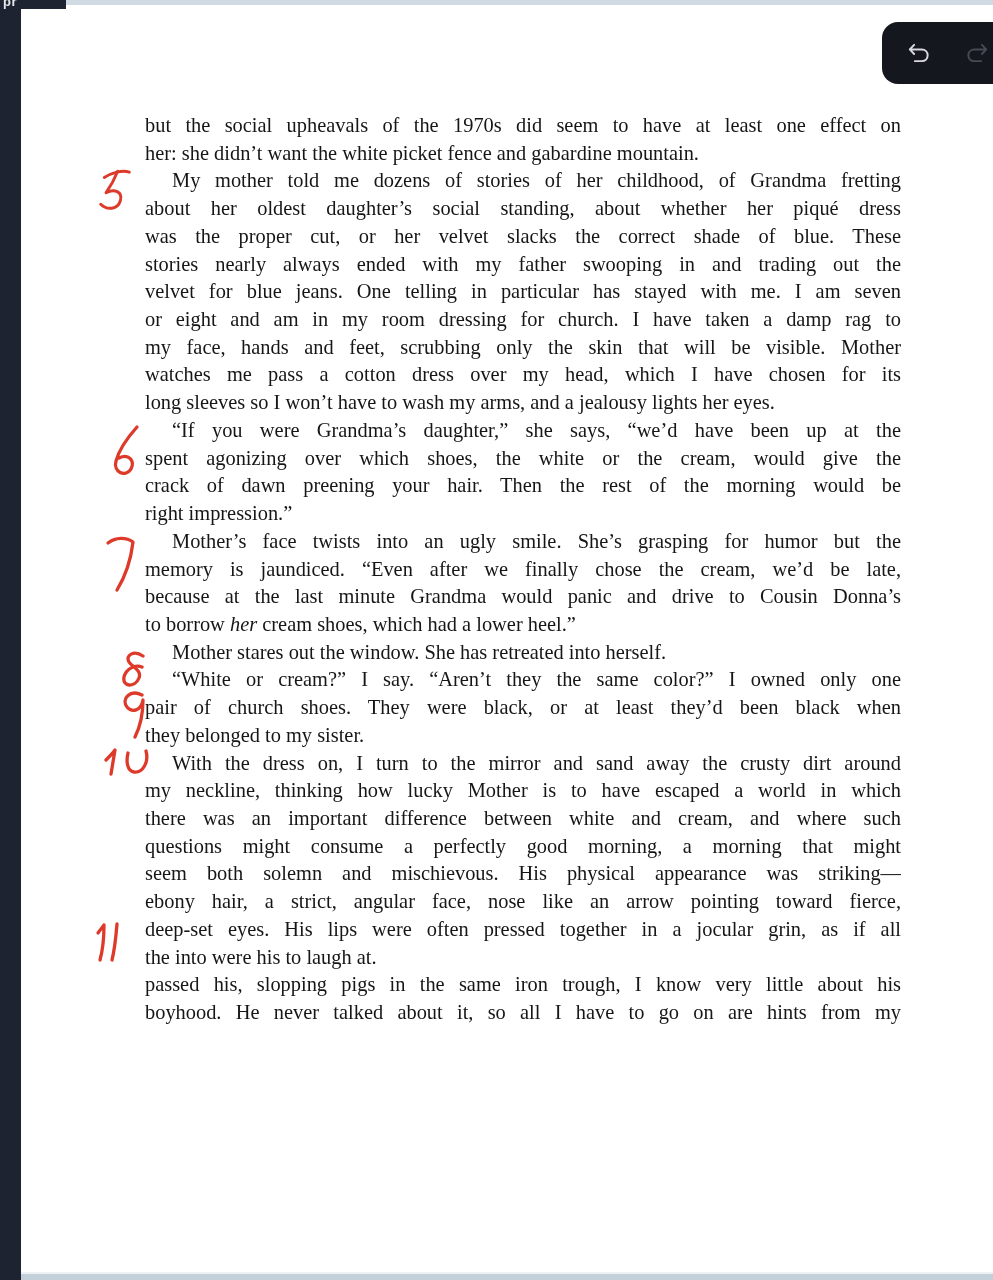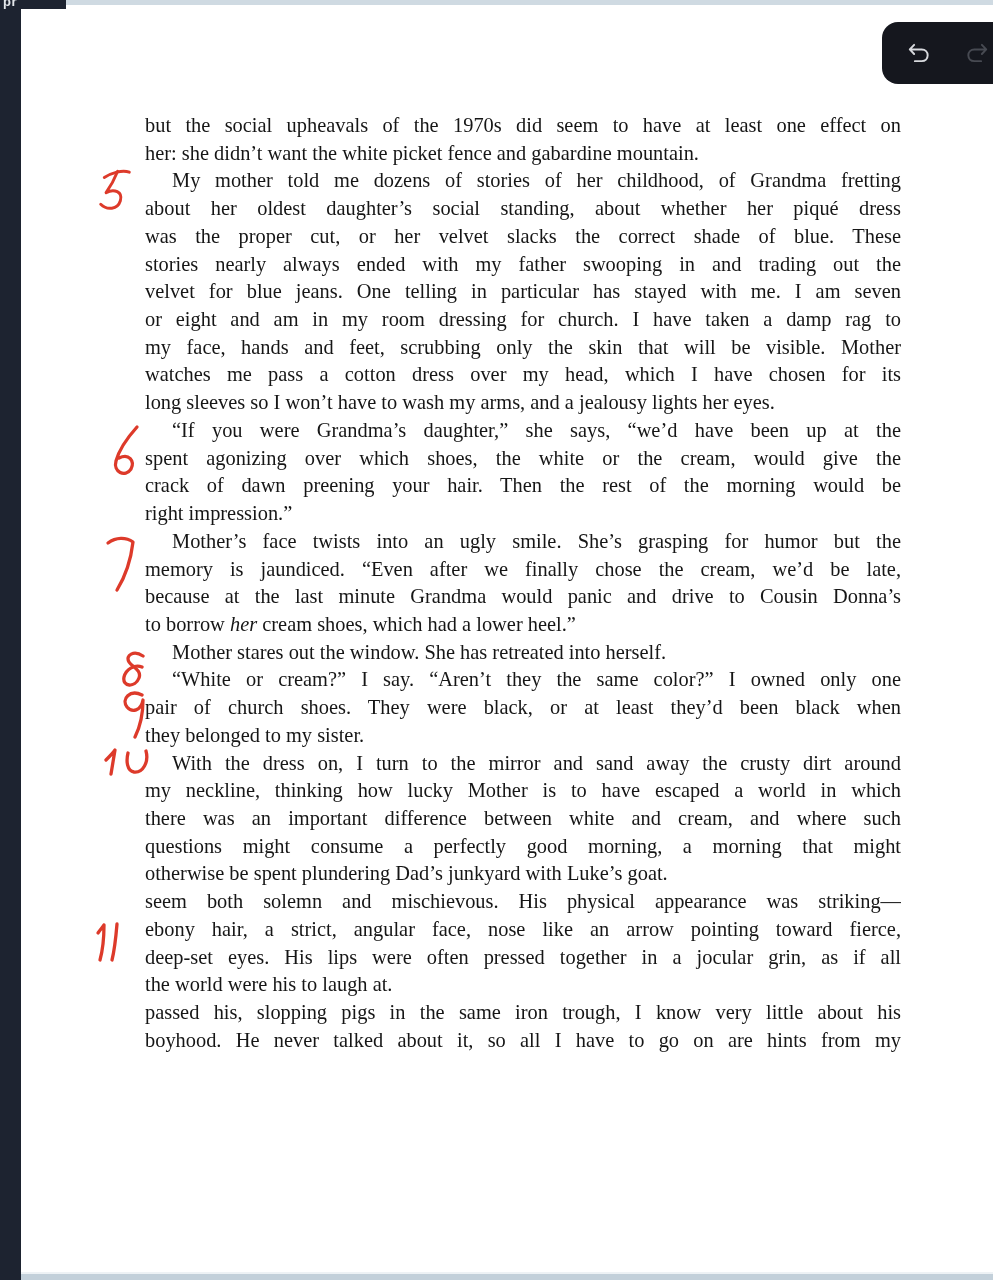--- a/index.html
+++ b/index.html
@@ -108,25 +108,24 @@
       <div class="line">because at the last minute Grandma would panic and drive to Cousin Donna’s</div>
       <div class="line last">to borrow <em>her</em> cream shoes, which had a lower heel.”</div>
       <div class="line indent last">Mother stares out the window. She has retreated into herself.</div>
       <div class="line indent">“White or cream?” I say. “Aren’t they the same color?” I owned only one</div>
       <div class="line">pair of church shoes. They were black, or at least they’d been black when</div>
       <div class="line last">they belonged to my sister.</div>
       <div class="line indent">With the dress on, I turn to the mirror and sand away the crusty dirt around</div>
       <div class="line">my neckline, thinking how lucky Mother is to have escaped a world in which</div>
       <div class="line">there was an important difference between white and cream, and where such</div>
       <div class="line">questions might consume a perfectly good morning, a morning that might</div>
-      <div class="line last">otherwise be spent plundering Dad’s junkyard with Luke’s goat.</div>
       <div class="line">seem both solemn and mischievous. His physical appearance was striking—</div>
       <div class="line">ebony hair, a strict, angular face, nose like an arrow pointing toward fierce,</div>
       <div class="line">deep-set eyes. His lips were often pressed together in a jocular grin, as if all</div>
-      <div class="line last">the world were his to laugh at.</div>
+      <div class="line last">the into were his to laugh at.</div>
       <div class="line">passed his, slopping pigs in the same iron trough, I know very little about his</div>
       <div class="line">boyhood. He never talked about it, so all I have to go on are hints from my</div>
     </div>
 
 <div class="ann ann-5">
       <svg viewBox="0 0 40 56" fill="none">
         <path d="M8 14 C16 9, 28 5, 36 8" stroke="#dd3a2a" stroke-width="3.3" stroke-linecap="round" stroke-linejoin="round"></path>
         <path d="M23 7 C19 17, 15 24, 10 31 C19 26, 29 30, 26 40 C23 50, 11 51, 4 44" stroke="#dd3a2a" stroke-width="3.3" stroke-linecap="round" stroke-linejoin="round"></path>
       </svg>
     </div>

